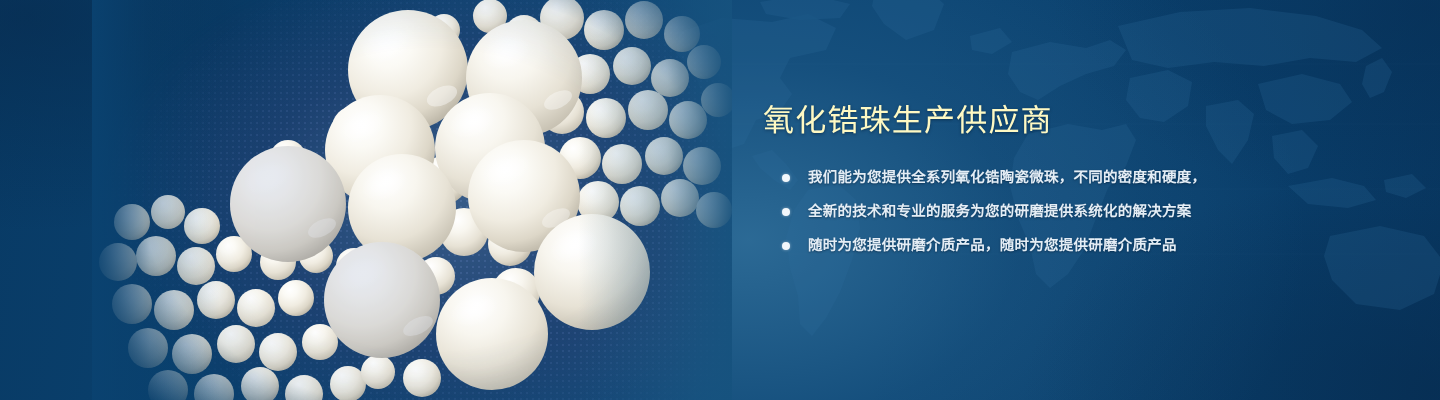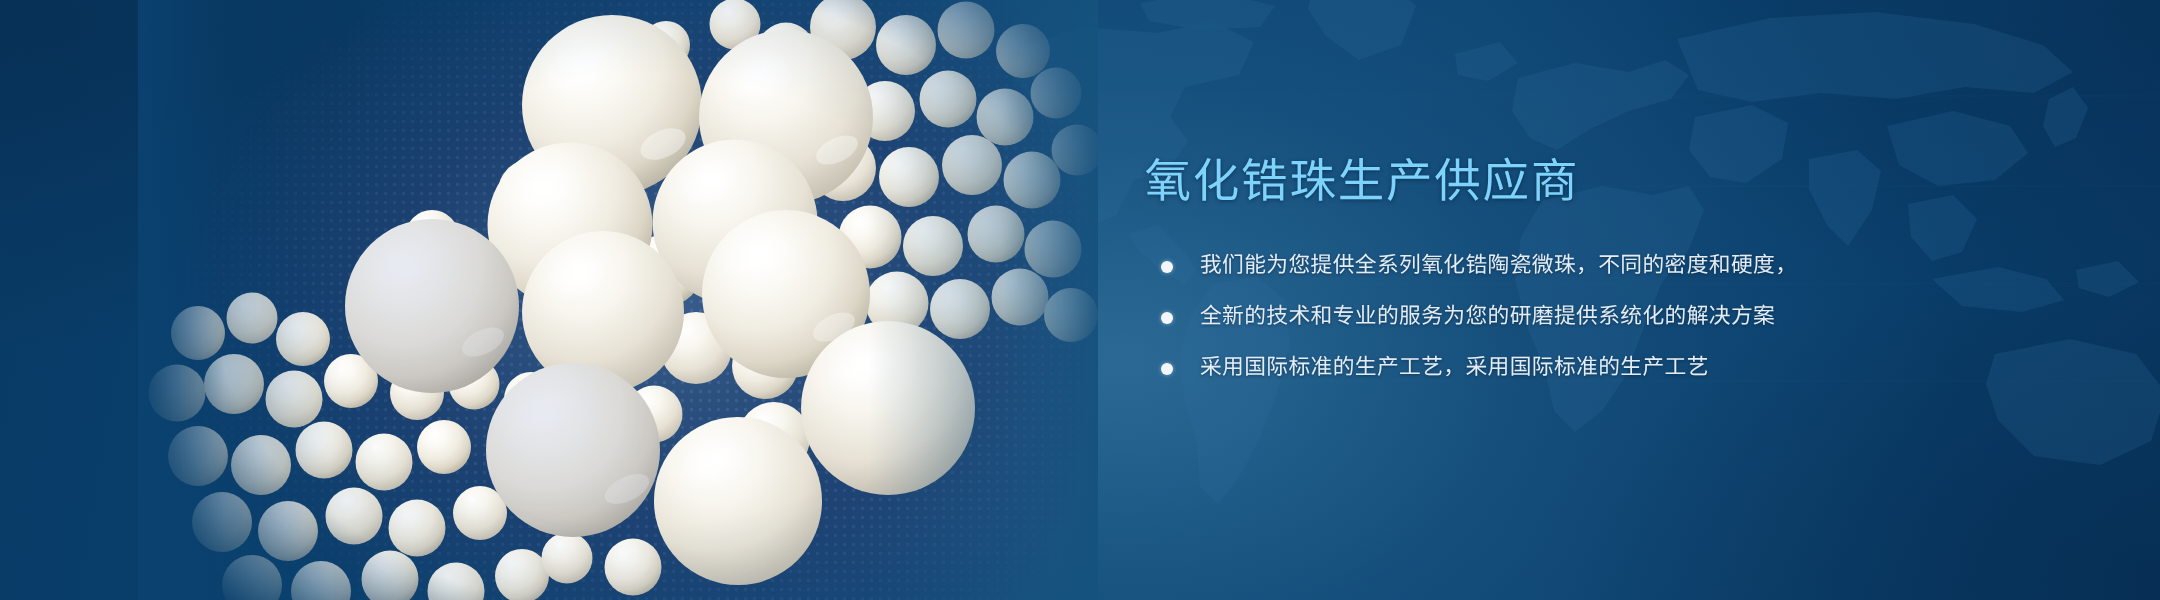--- a/index.html
+++ b/index.html
@@ -121,29 +121,30 @@
     position: absolute;
     left: 763px;
     top: 104px;
     width: 580px;
   }
   .headline {
     margin: 0 0 26px 0;
     font-size: 31px;
     line-height: 1.12;
     font-weight: 500;
-    color: #7dd3fc;
+    color: #fef9c3;
     letter-spacing: 1.2px;
     text-shadow: 0 1px 3px rgba(2,26,50,0.55);
     white-space: nowrap;
   }
   .bullets {
     list-style: none;
-    margin: 4px;
+    margin: 12px;
     padding: 0;
+    font-weight: bold;
   }
   .bullet {
     position: relative;
     padding-left: 33px;
     margin-bottom: 9px;
     font-size: 14.5px;
     line-height: 25px;
     color: #e4edf5;
     letter-spacing: 0.25px;
     text-shadow: 0 1px 2px rgba(2,24,46,0.5);
@@ -391,19 +392,19 @@
         <span class="bullet-line">我们能为您提供全系列氧化锆陶瓷微珠，不同的密度和硬度，</span>
       </li>
 
       <li class="bullet">
         <span class="bullet-dot"></span>
         <span class="bullet-line">全新的技术和专业的服务为您的研磨提供系统化的解决方案</span>
       </li>
 
       <li class="bullet">
         <span class="bullet-dot"></span>
-        <span class="bullet-line">采用国际标准的生产工艺，采用国际标准的生产工艺</span>
+        <span class="bullet-line">随时为您提供研磨介质产品，随时为您提供研磨介质产品</span>
       </li>
 
     </ul>
   </div>
 
 </div>
 
 </body></html>

